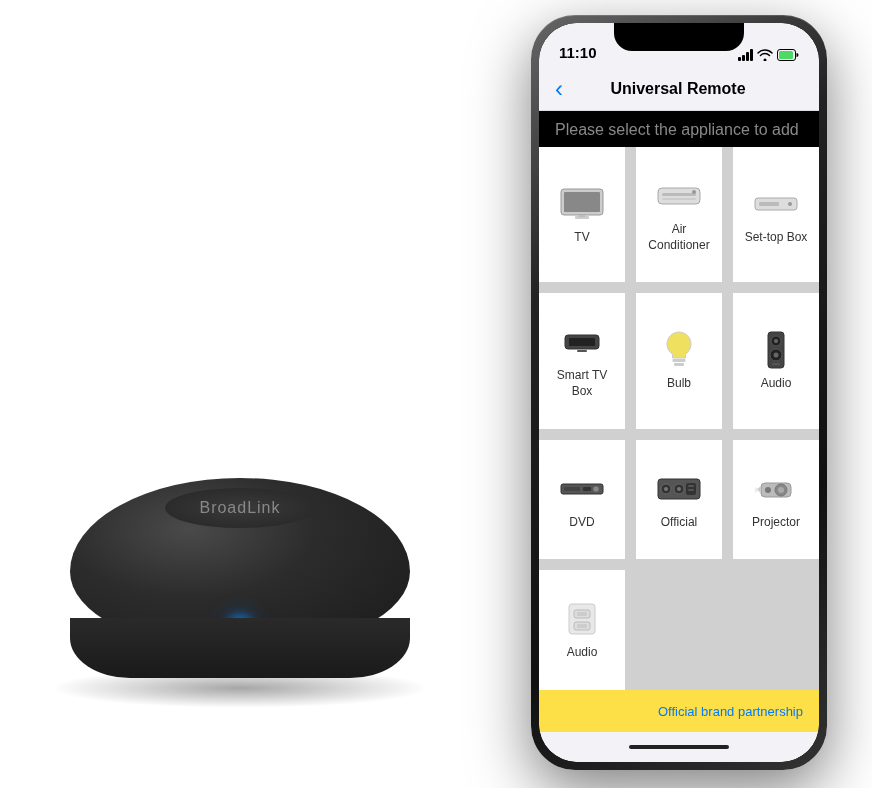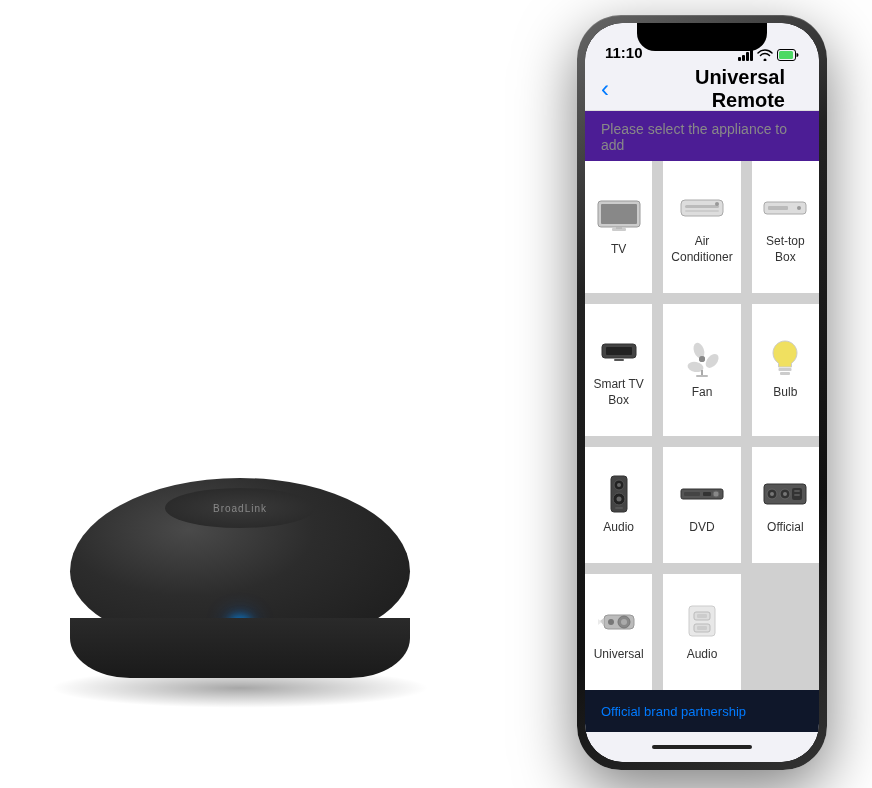--- a/index.html
+++ b/index.html
@@ -84,21 +84,21 @@
       height: 40px;
       background: radial-gradient(ellipse, #3a3a3a 0%, #252525 100%);
       border-radius: 50%;
       display: flex;
       align-items: center;
       justify-content: center;
     }
 
     .device-brand {
       color: #888;
-      font-size: 10px;
+      font-size: 16px;
       letter-spacing: 1px;
       font-weight: 500;
       text-align: left;
     }
 
     
     .device-led {
       position: absolute;
       bottom: 22px;
       left: 50%;
@@ -108,21 +108,21 @@
       background: #00aaff;
       border-radius: 50%;
       box-shadow: 0 0 10px 4px rgba(0,150,255,0.7), 0 0 20px 8px rgba(0,120,255,0.3);
     }
 
     
     .phone-wrapper {
       position: absolute;
       right: 45px;
       top: 15px;
-      width: 250px;
+      width: 296px;
       height: 755px;
       text-decoration: underline;
     }
 
     .phone-outer {
       position: absolute;
       inset: 0;
       background: linear-gradient(145deg, #666 0%, #222 30%, #111 70%, #333 100%);
       border-radius: 44px;
       box-shadow: 0 20px 60px rgba(0,0,0,0.5), inset 0 1px 0 rgba(255,255,255,0.15);
@@ -206,33 +206,33 @@
     }
 
     .nav-back {
       font-size: 18px;
       color: #007aff;
       margin-right: 8px;
     }
 
     .nav-title {
       flex: 1;
-      text-align: right;
-      font-size: 20px;
+      text-align: center;
+      font-size: 16px;
       font-weight: 600;
       color: #000;
       margin-right: 18px;
     }
 
     
     .screen-subtitle {
       padding: 10px 16px 8px;
-      font-size: 14px;
+      font-size: 16px;
       color: #888;
-      background: #4c1d95;
+      background: #000000;
       flex-shrink: 0;
     }
 
     
     .appliance-grid {
       display: grid;
       grid-template-columns: repeat(3, 1fr);
       gap: 11px;
       background: #d0d0d0;
       flex: 1;
@@ -260,23 +260,23 @@
 
     .appliance-label {
       font-size: 12px;
       color: #333;
       text-align: center;
       line-height: 1.3;
     }
 
     
     .partnership-bar {
-      background: #0f172a;
+      background: #fde047;
       padding: 12px 16px;
-      text-align: left;
+      text-align: right;
       flex-shrink: 0;
     }
 
     .partnership-link {
       font-size: 13px;
       color: #007aff;
     }
 
     
     .home-bar {
@@ -394,34 +394,20 @@
               <div class="appliance-icon">
                 <svg width="46" height="22" viewBox="0 0 46 22">
                   <rect x="6" y="4" width="34" height="14" rx="3" fill="#444" stroke="#333" stroke-width="1"></rect>
                   <rect x="10" y="7" width="26" height="8" rx="1" fill="#222"></rect>
                   <rect x="18" y="19" width="10" height="2" rx="1" fill="#555"></rect>
                 </svg>
               </div>
               <span class="appliance-label">Smart TV<br>Box</span>
             </div>
 
-            <div class="appliance-cell">
-              <div class="appliance-icon">
-                <svg width="38" height="38" viewBox="0 0 38 38">
-                  <circle cx="19" cy="19" r="3" fill="#888"></circle>
-                  <ellipse cx="19" cy="10" rx="5" ry="8" fill="#ccc" opacity="0.8" transform="rotate(-20 19 19)"></ellipse>
-                  <ellipse cx="28" cy="24" rx="5" ry="8" fill="#ccc" opacity="0.8" transform="rotate(100 19 19)"></ellipse>
-                  <ellipse cx="10" cy="24" rx="5" ry="8" fill="#ccc" opacity="0.8" transform="rotate(220 19 19)"></ellipse>
-                  <circle cx="19" cy="19" r="3" fill="#888"></circle>
-                  <line x1="19" y1="30" x2="19" y2="36" stroke="#aaa" stroke-width="2"></line>
-                  <rect x="13" y="35" width="12" height="2" rx="1" fill="#bbb"></rect>
-                </svg>
-              </div>
-              <span class="appliance-label">Fan</span>
-            </div>
 
             <div class="appliance-cell">
               <div class="appliance-icon">
                 <svg width="32" height="40" viewBox="0 0 32 40">
                   <path d="M16 2C9.4 2 4 7.4 4 14c0 4.2 2.2 8 5.5 10.2V28h13v-3.8C25.8 22 28 18.2 28 14 28 7.4 22.6 2 16 2z" fill="#f0e060" stroke="#ccc" stroke-width="1"></path>
                   <rect x="9.5" y="29" width="13" height="3" rx="1" fill="#ccc"></rect>
                   <rect x="11" y="33" width="10" height="3" rx="1" fill="#ccc"></rect>
                 </svg>
               </div>
               <span class="appliance-label">Bulb</span>
@@ -473,21 +459,21 @@
               <div class="appliance-icon">
                 <svg width="46" height="28" viewBox="0 0 46 28">
                   <rect x="8" y="8" width="30" height="14" rx="4" fill="#bbb" stroke="#999" stroke-width="1"></rect>
                   <circle cx="28" cy="15" r="6" fill="#888" stroke="#777" stroke-width="1"></circle>
                   <circle cx="28" cy="15" r="3" fill="#aaa"></circle>
                   <circle cx="15" cy="15" r="3" fill="#777"></circle>
                   <path d="M4 14 L8 11 L8 19 Z" fill="#ccc"></path>
                   <path d="M2 12 L6 15 L2 18 Z" fill="#ddd" opacity="0.6"></path>
                 </svg>
               </div>
-              <span class="appliance-label">Universal</span>
+              <span class="appliance-label">Projector</span>
             </div>
 
             <div class="appliance-cell">
               <div class="appliance-icon">
                 <svg width="38" height="38" viewBox="0 0 38 38">
                   <rect x="6" y="4" width="26" height="30" rx="3" fill="#e8e8e8" stroke="#ccc" stroke-width="1"></rect>
                   <rect x="11" y="10" width="16" height="8" rx="2" fill="#ddd" stroke="#bbb" stroke-width="1"></rect>
                   <rect x="11" y="22" width="16" height="8" rx="2" fill="#ddd" stroke="#bbb" stroke-width="1"></rect>
                   <rect x="14" y="12" width="10" height="4" rx="1" fill="#ccc"></rect>
                   <rect x="14" y="24" width="10" height="4" rx="1" fill="#ccc"></rect>

